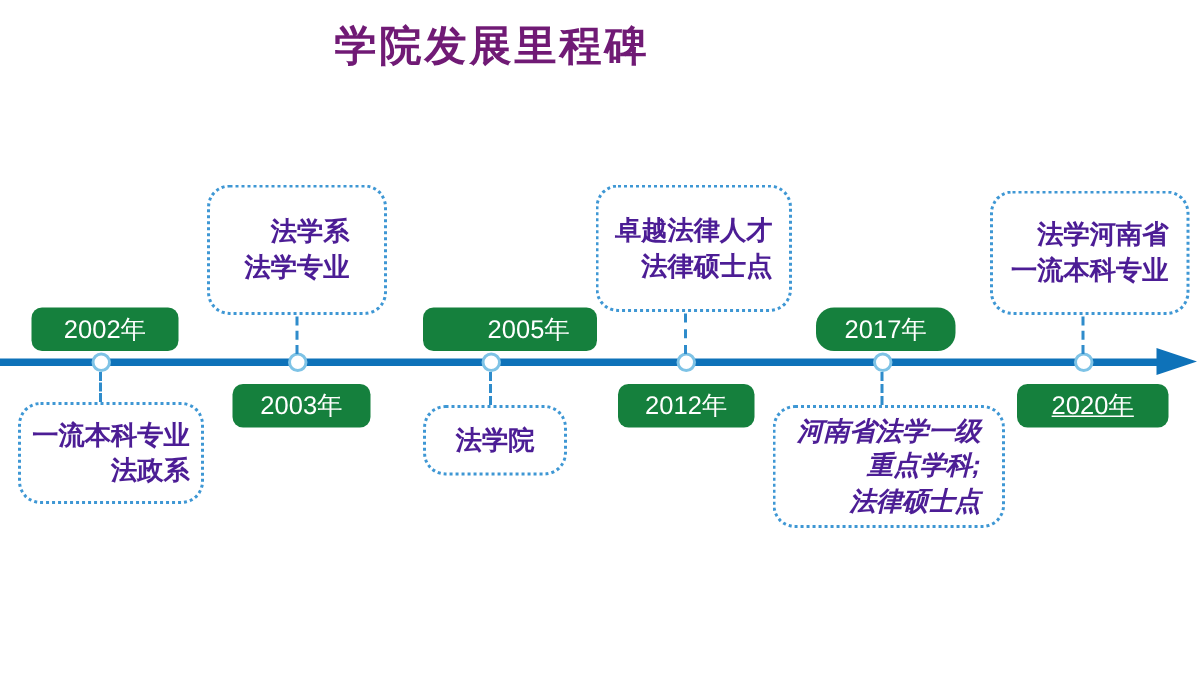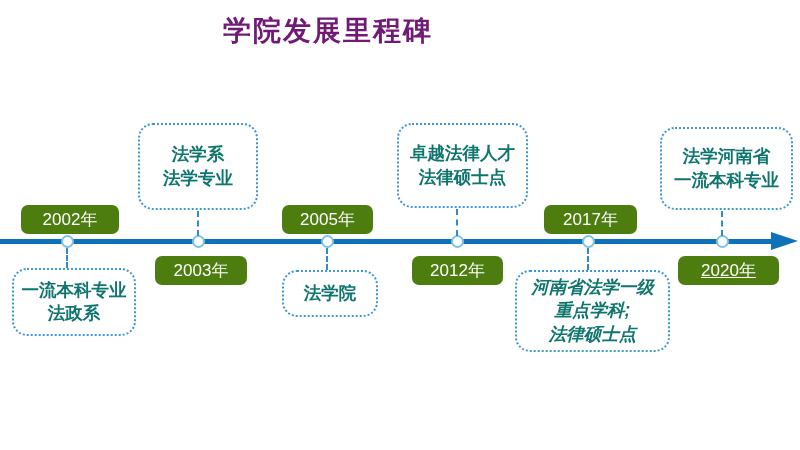--- a/index.html
+++ b/index.html
@@ -27,34 +27,34 @@
   .connector{
     position:absolute;width:0;border-left:2px dashed #2f8ccb;
   }
   .c0{left:66px;top:248px;height:20px;}
   .c1{left:197px;top:211px;height:25px;}
   .c2{left:326px;top:248px;height:22px;}
   .c3{left:456px;top:209px;height:27px;}
   .c4{left:587px;top:248px;height:22px;}
   .c5{left:721px;top:211px;height:25px;}
   .pill{
-    position:absolute;height:29px;line-height:29px;background:#4d7c0f;color:#ffffff;
+    position:absolute;height:29px;line-height:29px;background:#15803d;color:#ffffff;
     border-radius:7px;text-align:center;font-size:17px;
   }
   .p0{left:21px;top:205px;width:98px;}
   .p1{left:155px;top:256px;width:92px;}
-  .p2{left:282px;top:205px;width:91px;}
+  .p2{left:282px;top:205px;width:91px;padding-left:25px;}
   .p3{left:412px;top:256px;width:91px;}
-  .p4{left:544px;top:205px;width:93px;}
+  .p4{left:544px;top:205px;width:93px;border-radius:12px;}
   .p5{left:678px;top:256px;width:101px;text-decoration:underline;}
   .callout{
     position:absolute;box-sizing:border-box;background:#ffffff;
     border:2px dotted #3e97d4;border-radius:15px;
-    color:#0f766e;font-weight:bold;font-size:17.5px;line-height:1.32;
-    display:flex;align-items:center;justify-content:center;text-align:center;
+    color:#4c1d95;font-weight:bold;font-size:17.5px;line-height:1.32;
+    display:flex;align-items:center;justify-content:center;text-align:right;
     white-space:pre-line;
   }
   .b0{left:12px;top:268px;width:124px;height:68px;}
   .b1{left:138px;top:123px;width:120px;height:87px;}
   .b2{left:282px;top:270px;width:96px;height:47px;}
   .b3{left:397px;top:123px;width:131px;height:85px;}
   .b4{left:515px;top:270px;width:155px;height:82px;font-style:italic;}
   .b5{left:660px;top:127px;width:133px;height:83px;}
 </style>
 </head>

